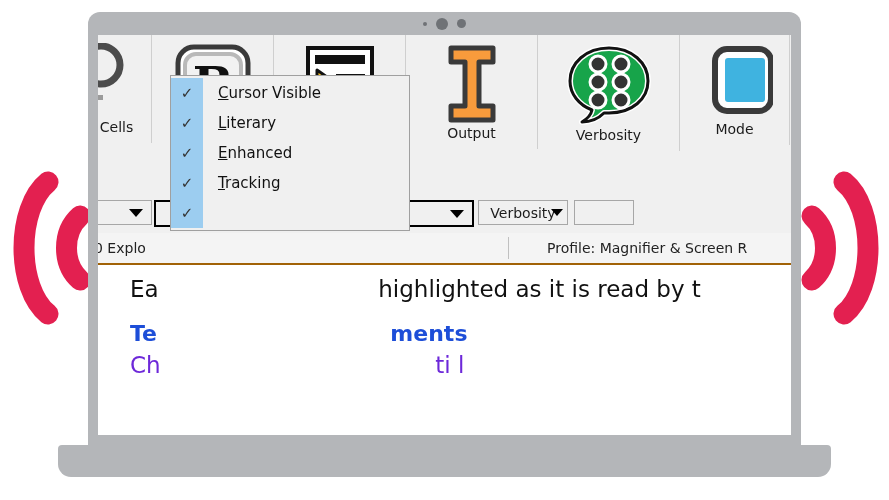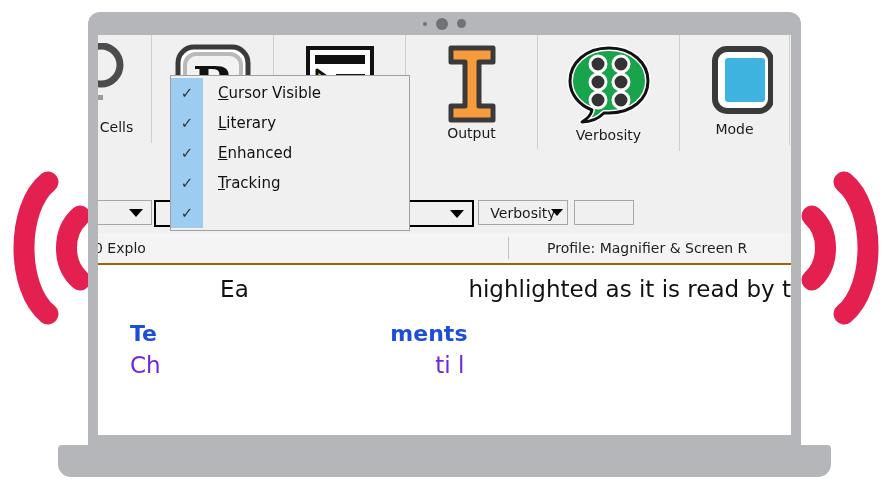--- a/index.html
+++ b/index.html
@@ -180,22 +180,22 @@
     font-size: 14px;
     color: #222;
     white-space: nowrap;
     margin-left: 24px;
   }
   .doc-body { padding: 10px 0 0 0; }
   .doc-line1 {
     font-size: 23px;
     color: #111;
     white-space: nowrap;
+    padding-left: 32px;
     line-height: 1.25;
-    text-align: right;
   }
   .doc-h2 {
     font-size: 22px;
     font-weight: bold;
     color: #1d4ed8;
     white-space: nowrap;
     padding-left: 32px;
     padding-top: 16px;
     line-height: 1.25;
   }

